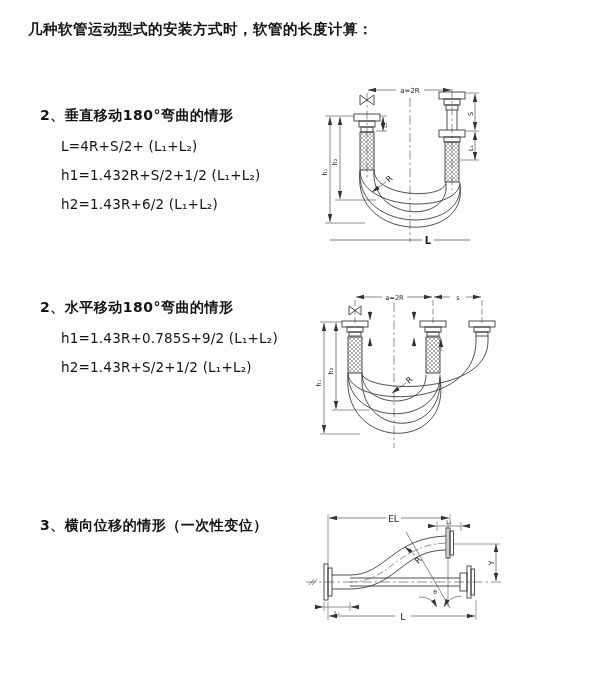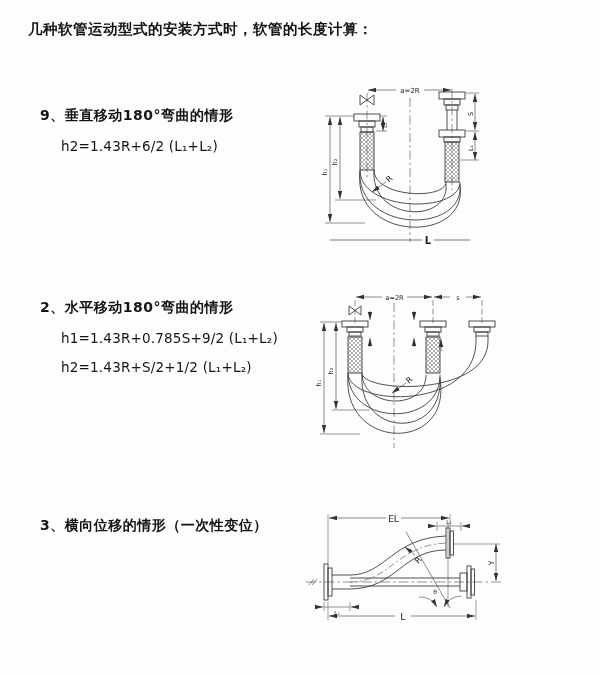--- a/index.html
+++ b/index.html
@@ -21,22 +21,24 @@
   .diagram{position:absolute;}
   .dtxt{font-family:"DejaVu Sans",sans-serif;fill:#222;stroke:none;}
 </style>
 </head>
 <body>
 
 <div class="page">
 
   <div class="title">几种软管运动型式的安装方式时，软管的长度计算：</div>
 
-  <div class="sec-heading" style="top:107px">9、垂直移动180°弯曲的情形</div>
+  <div class="sec-heading" style="top:107px">2、垂直移动180°弯曲的情形</div>
   <div class="formulas" style="top:136px">
+    <div class="formula">L=4R+S/2+ (L₁+L₂)</div>
+    <div class="formula">h1=1.432R+S/2+1/2 (L₁+L₂)</div>
     <div class="formula">h2=1.43R+6/2 (L₁+L₂)</div>
   </div>
 
   <svg class="diagram" style="left:310px;top:70px" width="285" height="185" viewBox="0 0 285 185">
     <defs>
       <pattern id="ha1" width="4" height="4" patternUnits="userSpaceOnUse">
         <path d="M0,0 L4,4 M4,0 L0,4" stroke="#666" stroke-width="0.5"></path>
       </pattern>
       <marker id="m1" markerWidth="9" markerHeight="7" refX="8" refY="3" orient="auto-start-reverse" markerUnits="userSpaceOnUse">
         <path d="M0,0.8 L8,3 L0,5.2 Z" fill="#333"></path>

